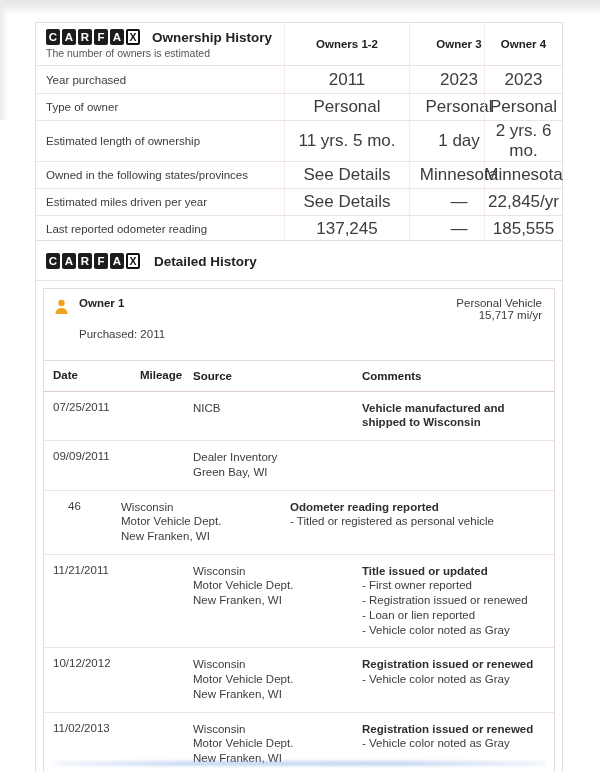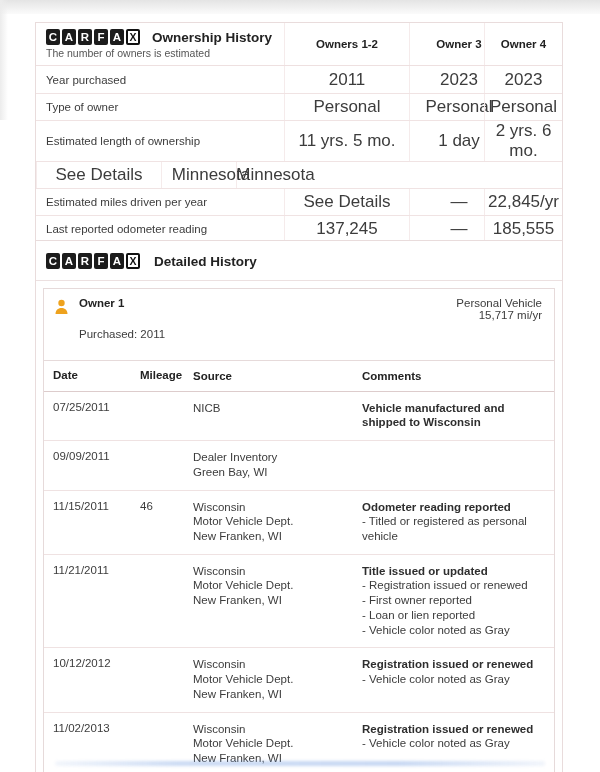--- a/index.html
+++ b/index.html
@@ -123,20 +123,21 @@
   </div>
 
   <div class="o-row">
     <div class="o-label">Estimated length of ownership</div>
     <div class="o-c1 o-val">11 yrs. 5 mo.</div>
     <div class="o-c2 o-val">1 day</div>
     <div class="o-c3 o-val">2 yrs. 6 mo.</div>
   </div>
 
   <div class="o-row">
+    <div class="o-label">Owned in the following states/provinces</div>
     <div class="o-c1 o-val">See Details</div>
     <div class="o-c2 o-val">Minnesota</div>
     <div class="o-c3 o-val">Minnesota</div>
   </div>
 
   <div class="o-row">
     <div class="o-label">Estimated miles driven per year</div>
     <div class="o-c1 o-val">See Details</div>
     <div class="o-c2 o-val">—</div>
     <div class="o-c3 o-val">22,845/yr</div>
@@ -201,21 +202,20 @@
   <div class="h-row">
     <div class="col-date">09/09/2011</div>
     <div class="col-mileage"></div>
     <div class="col-source">
             <div>Dealer Inventory</div>
             <div>Green Bay, WI</div>
           </div>
   </div>
 
   <div class="h-row">
-    <div class="col-date">11/15/2011</div>
     <div class="col-mileage">46</div>
     <div class="col-source">
             <div>Wisconsin</div>
             <div>Motor Vehicle Dept.</div>
             <div>New Franken, WI</div>
           </div>
     <div class="col-comments">
       <div class="comment-title">Odometer reading reported</div>
     <div class="comment-detail">- Titled or registered as personal vehicle</div>
           </div>
@@ -224,22 +224,22 @@
   <div class="h-row">
     <div class="col-date">11/21/2011</div>
     <div class="col-mileage"></div>
     <div class="col-source">
             <div>Wisconsin</div>
             <div>Motor Vehicle Dept.</div>
             <div>New Franken, WI</div>
           </div>
     <div class="col-comments">
       <div class="comment-title">Title issued or updated</div>
-    <div class="comment-detail">- Registration issued or renewed</div>
-            <div class="comment-detail">- First owner reported</div>
+    <div class="comment-detail">- First owner reported</div>
+            <div class="comment-detail">- Registration issued or renewed</div>
             <div class="comment-detail">- Loan or lien reported</div>
             <div class="comment-detail">- Vehicle color noted as Gray</div>
           </div>
   </div>
 
   <div class="h-row">
     <div class="col-date">10/12/2012</div>
     <div class="col-mileage"></div>
     <div class="col-source">
             <div>Wisconsin</div>

